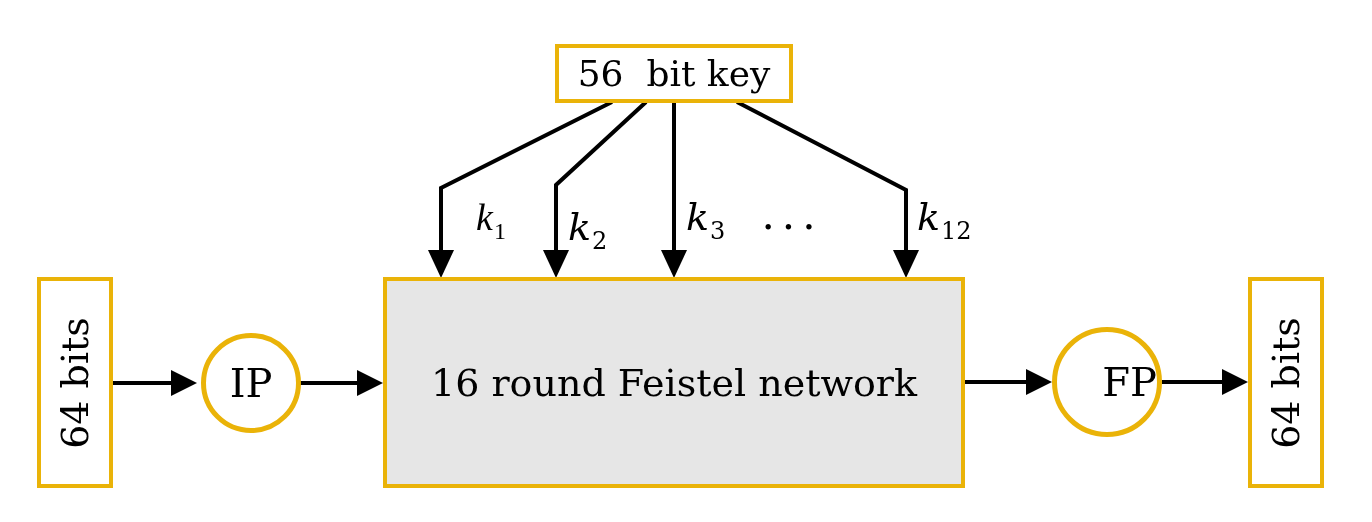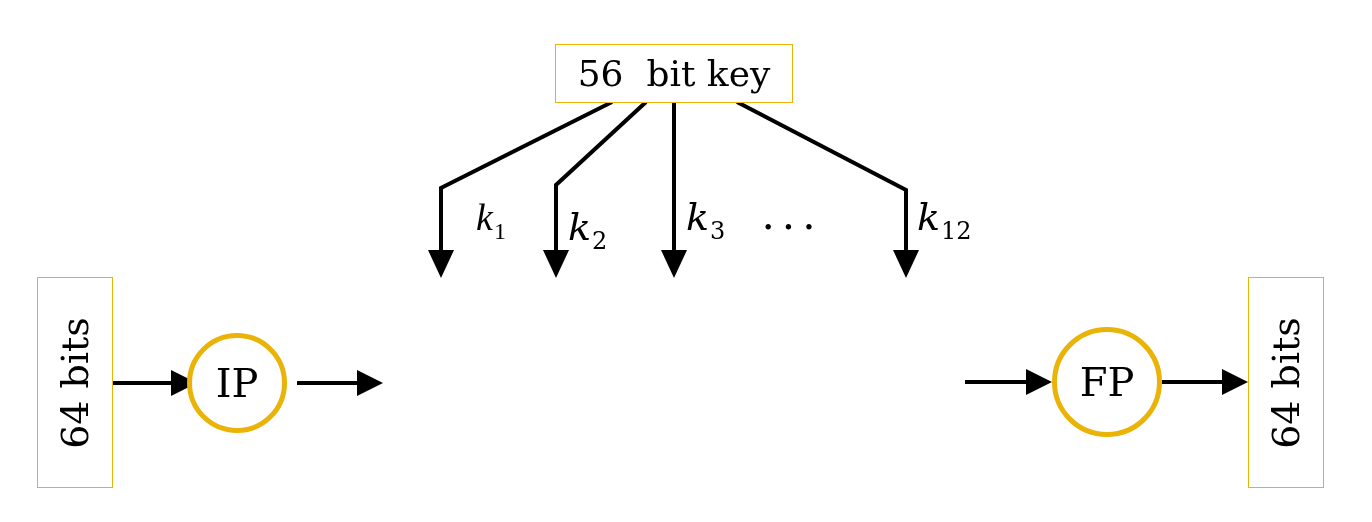--- a/index.html
+++ b/index.html
@@ -17,21 +17,21 @@
     position: absolute;
     left: 0; top: 0;
     width: 1372px; height: 522px;
   }
   .node {
     position: absolute;
     display: flex;
     align-items: center;
     justify-content: center;
     background: #ffffff;
-    border: 1px solid #eab308;
+    border: 4px solid #eab308;
   }
   .key-box {
     left: 555px; top: 44px;
     width: 238px; height: 59px;
     font-size: 36px;
     white-space: pre;
   }
   .feistel-box {
     left: 383px; top: 277px;
     width: 582px; height: 211px;
@@ -47,22 +47,22 @@
   .bits-box-right { left: 1248px; }
   .vlabel {
     transform: rotate(-90deg);
     white-space: nowrap;
   }
   .perm-circle {
     border-radius: 50%;
     border-width: 5px;
     font-size: 40px;
   }
-  .ip-circle { left: 187px; top: 333px; width: 100px; height: 100px; }
-  .fp-circle { left: 1052px; top: 327px; width: 110px; height: 110px; }
+  .ip-circle { left: 201px; top: 333px; width: 100px; height: 100px; }
+  .fp-circle { left: 1052px; top: 327px; width: 110px; height: 110px; justify-content: flex-end; }
   .k-label {
     position: absolute;
     font-size: 38px;
     font-style: italic;
     white-space: nowrap;
     line-height: 1;
   }
   .k-sub {
     font-size: 24px;
     font-style: normal;
@@ -146,20 +146,23 @@
   <div class="ellipsis-label">...</div>
 
   <div class="node bits-box bits-box-left">
     <span class="vlabel">64 bits</span>
   </div>
 
   <div class="node perm-circle ip-circle">
     <span>IP</span>
   </div>
 
+  <div class="node feistel-box">
+    <span>16 round Feistel network</span>
+  </div>
 
   <div class="node perm-circle fp-circle">
     <span>FP</span>
   </div>
 
   <div class="node bits-box bits-box-right">
     <span class="vlabel">64 bits</span>
   </div>
 
 </div>

